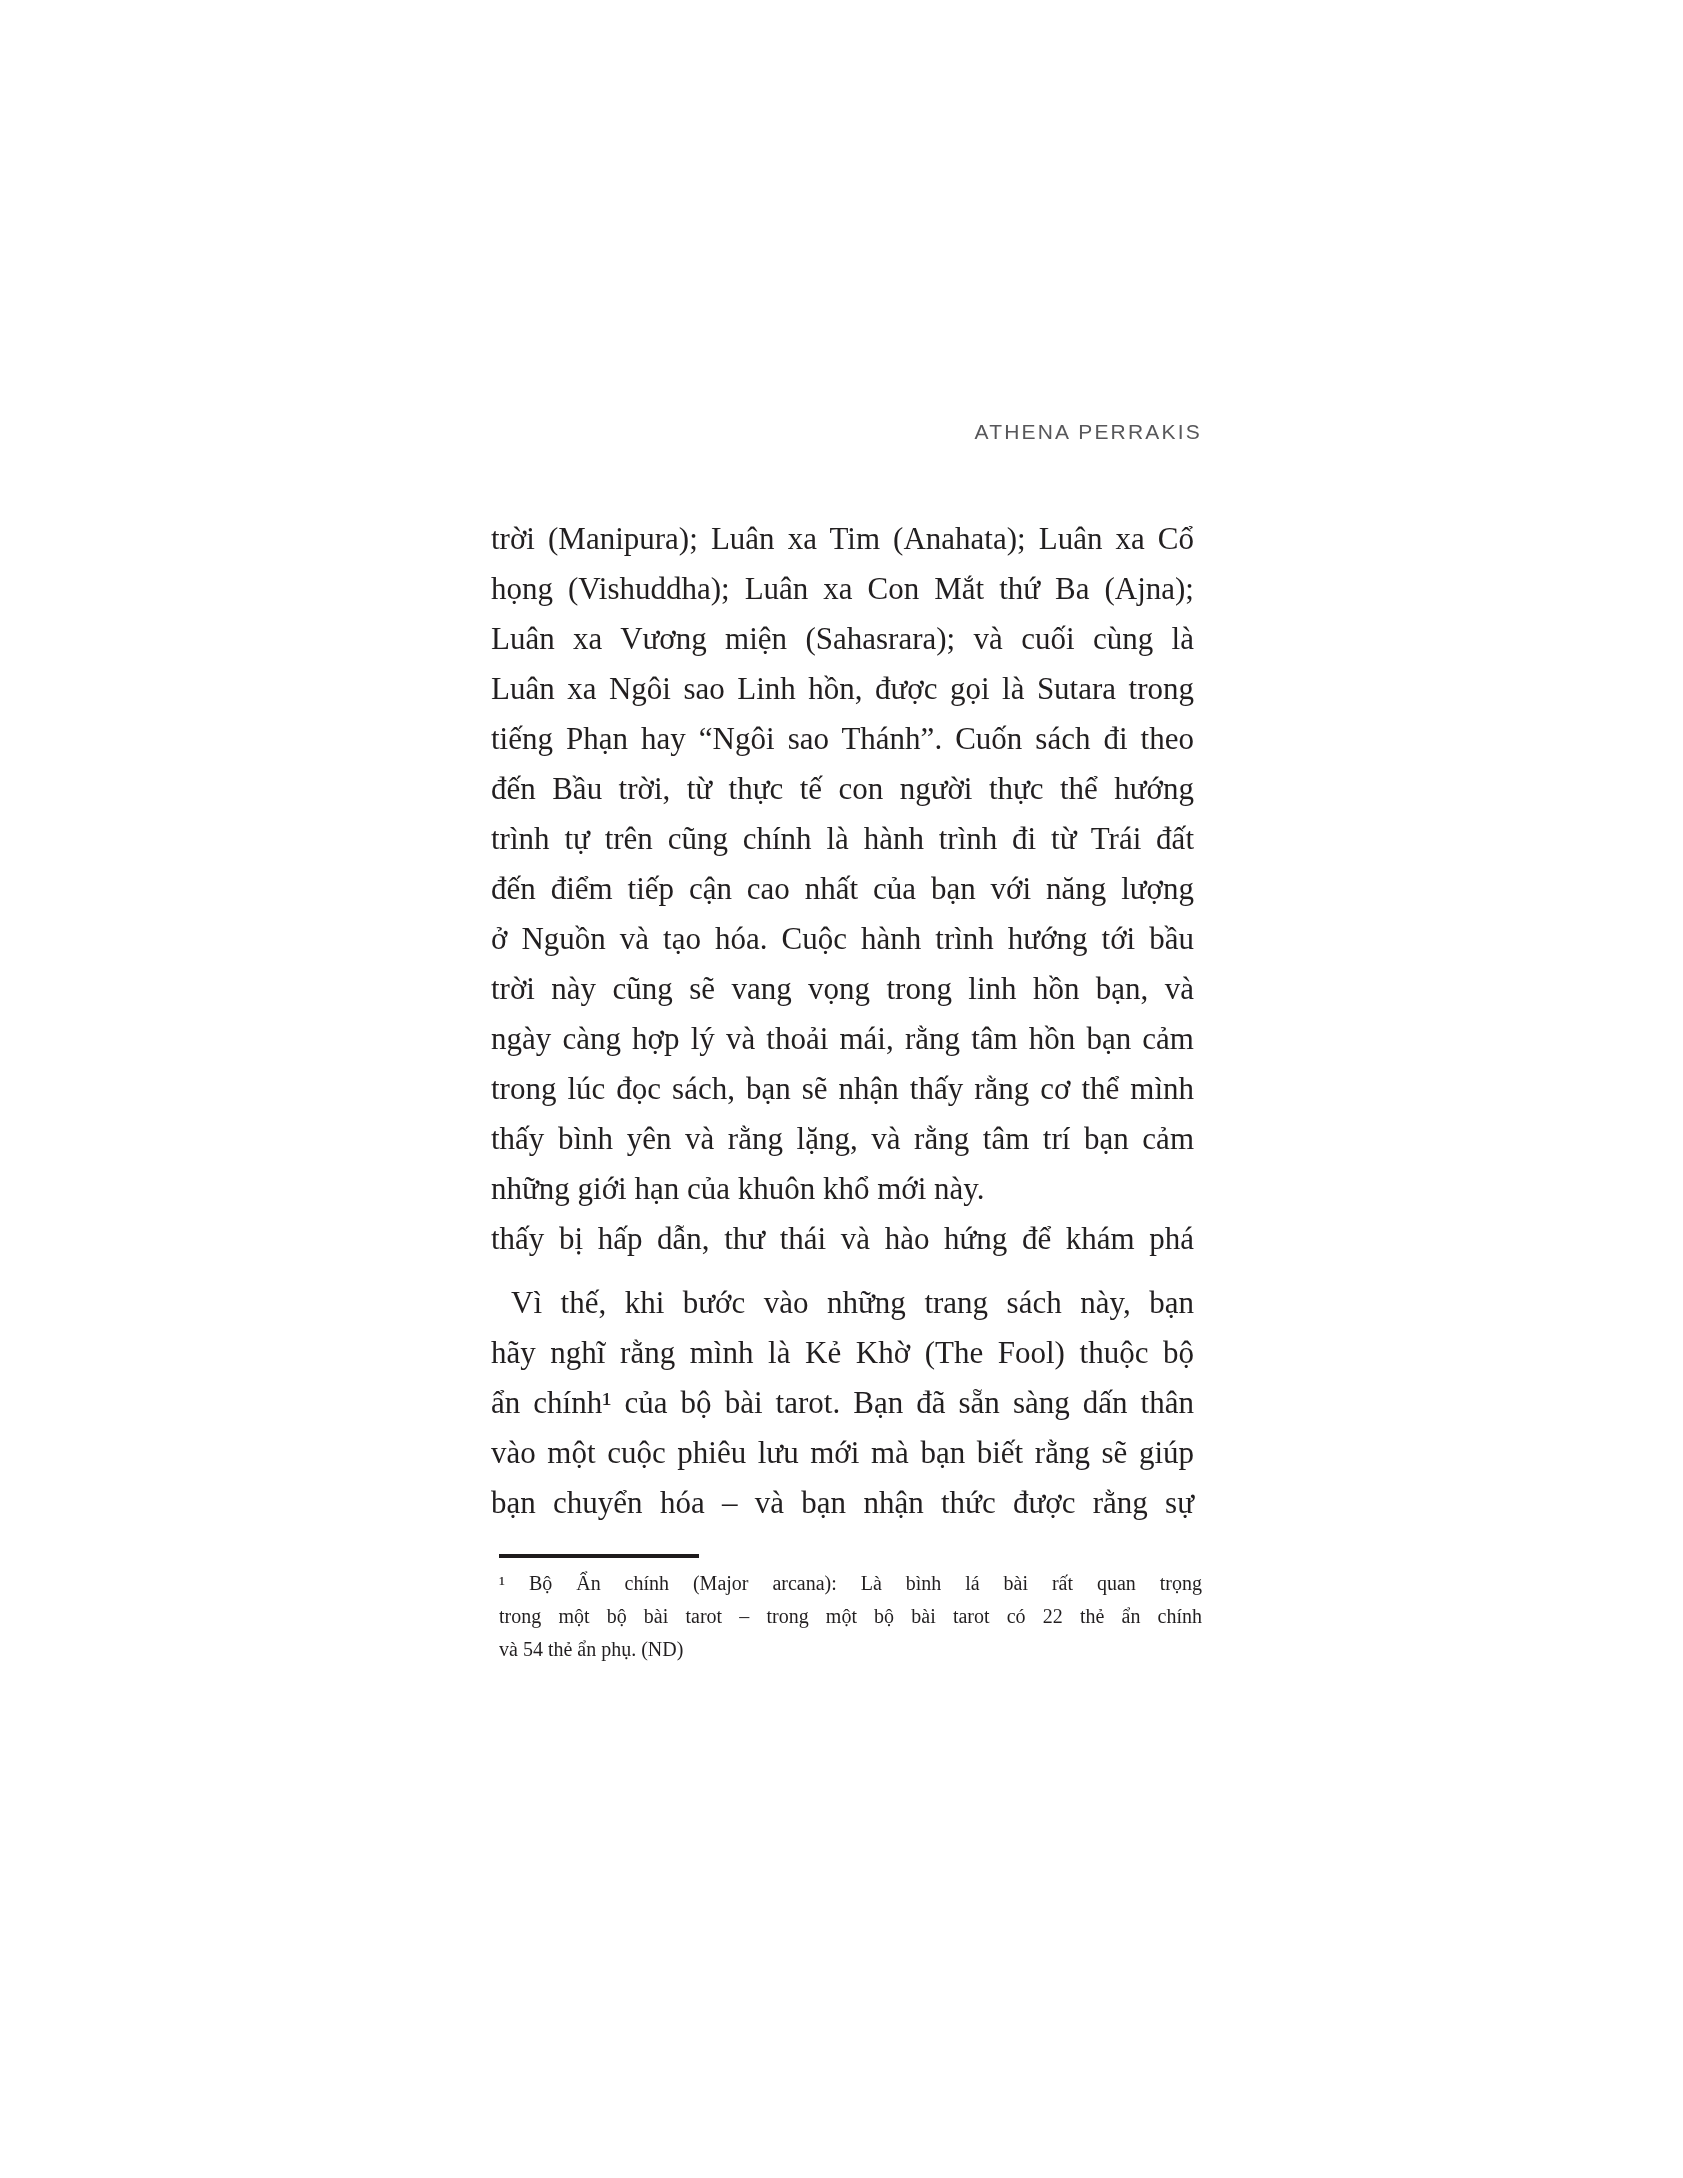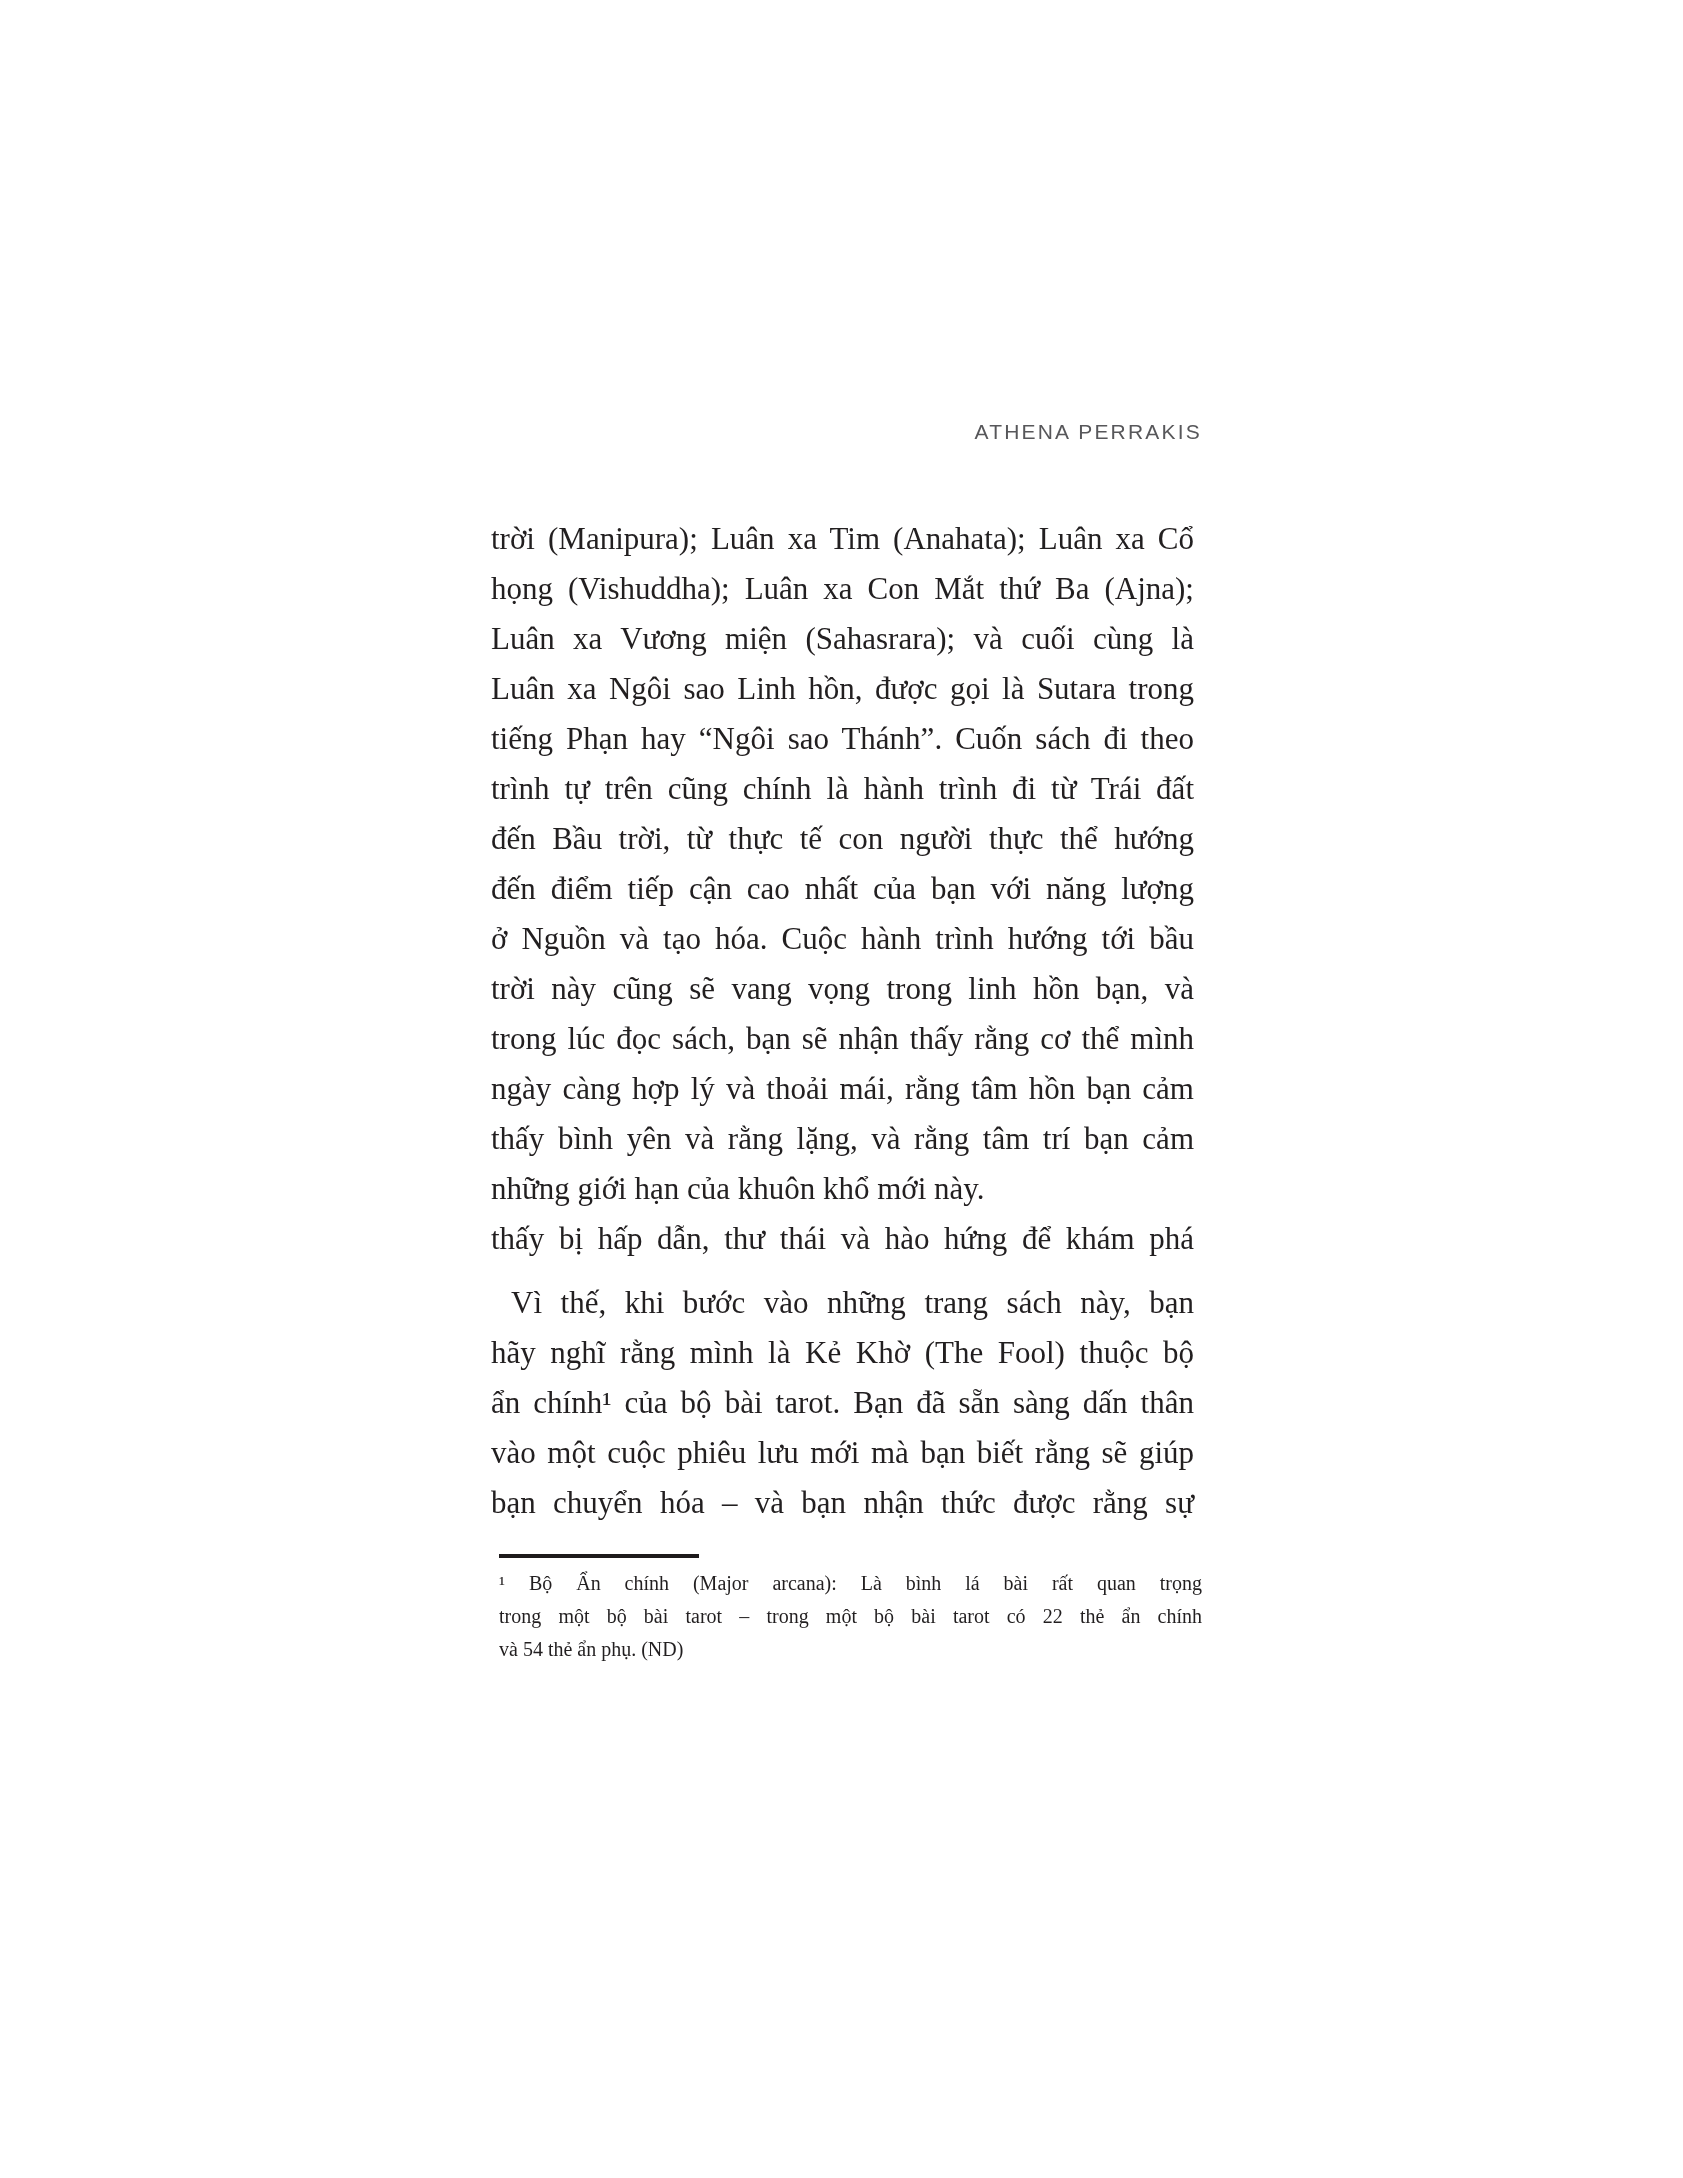--- a/index.html
+++ b/index.html
@@ -92,27 +92,27 @@
   <div class="running-head">ATHENA PERRAKIS</div>
 
   <div class="body-text">
 
     <div class="para para1">
       <div class="bline">trời (Manipura); Luân xa Tim (Anahata); Luân xa Cổ</div>
       <div class="bline">họng (Vishuddha); Luân xa Con Mắt thứ Ba (Ajna);</div>
       <div class="bline">Luân xa Vương miện (Sahasrara); và cuối cùng là</div>
       <div class="bline">Luân xa Ngôi sao Linh hồn, được gọi là Sutara trong</div>
       <div class="bline">tiếng Phạn hay “Ngôi sao Thánh”. Cuốn sách đi theo</div>
+      <div class="bline">đến Bầu trời, từ thực tế con người thực thể hướng</div>
       <div class="bline">trình tự trên cũng chính là hành trình đi từ Trái đất</div>
-      <div class="bline">đến Bầu trời, từ thực tế con người thực thể hướng</div>
       <div class="bline">đến điểm tiếp cận cao nhất của bạn với năng lượng</div>
       <div class="bline">ở Nguồn và tạo hóa. Cuộc hành trình hướng tới bầu</div>
       <div class="bline">trời này cũng sẽ vang vọng trong linh hồn bạn, và</div>
+      <div class="bline">ngày càng hợp lý và thoải mái, rằng tâm hồn bạn cảm</div>
       <div class="bline">trong lúc đọc sách, bạn sẽ nhận thấy rằng cơ thể mình</div>
-      <div class="bline">ngày càng hợp lý và thoải mái, rằng tâm hồn bạn cảm</div>
       <div class="bline">thấy bình yên và rằng lặng, và rằng tâm trí bạn cảm</div>
       <div class="bline short">những giới hạn của khuôn khổ mới này.</div>
       <div class="bline">thấy bị hấp dẫn, thư thái và hào hứng để khám phá</div>
     </div>
 
     <div class="para para2">
       <div class="bline indent">Vì thế, khi bước vào những trang sách này, bạn</div>
       <div class="bline">hãy nghĩ rằng mình là Kẻ Khờ (The Fool) thuộc bộ</div>
       <div class="bline">ẩn chính¹ của bộ bài tarot. Bạn đã sẵn sàng dấn thân</div>
       <div class="bline">vào một cuộc phiêu lưu mới mà bạn biết rằng sẽ giúp</div>

